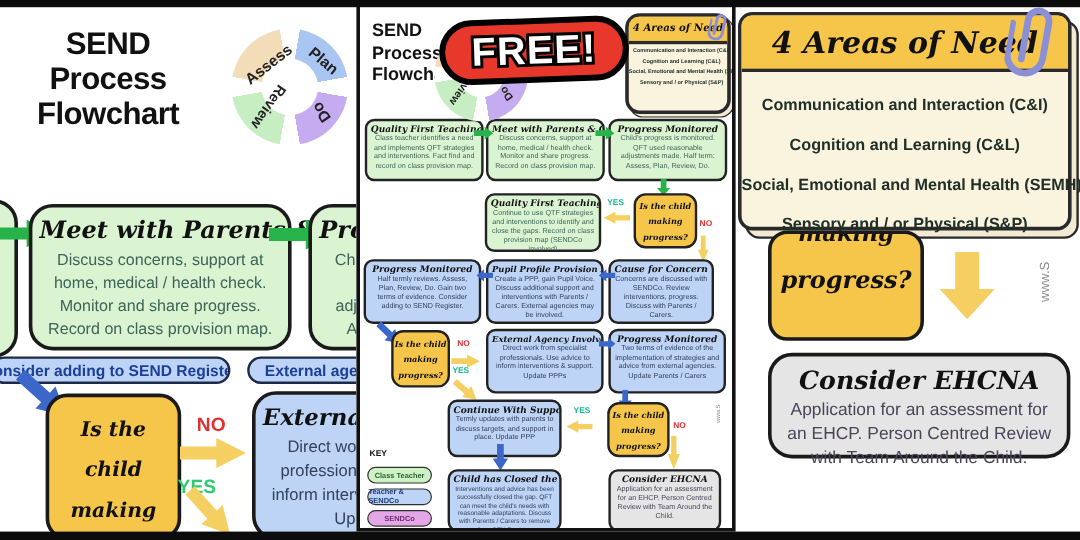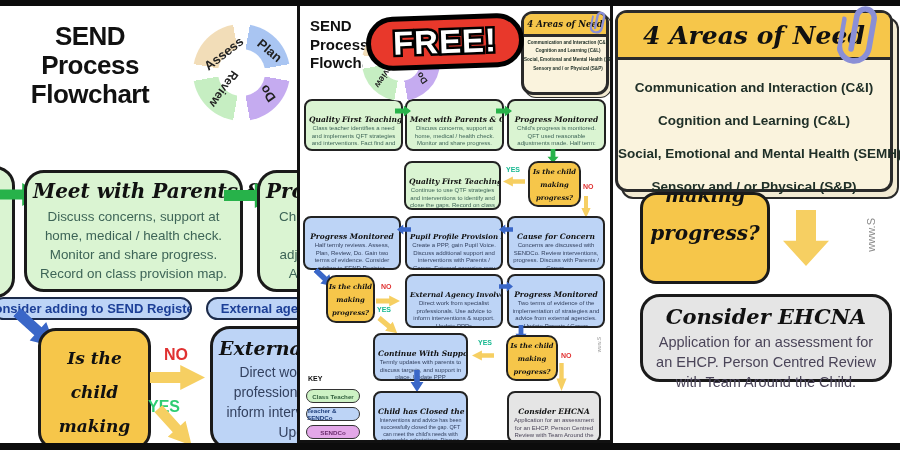--- a/index.html
+++ b/index.html
@@ -17,21 +17,21 @@
   .script{font-family:"DejaVu Serif",serif;font-style:italic;font-weight:700;color:#111;}
   .body-txt{font-family:"Liberation Sans",sans-serif;}
   .gtxt{color:#3d6457;}
   .btxt{color:#33415f;}
   .ptxt{color:#4a4458;}
 
   
   .cb{position:absolute;border:2px solid #222;border-radius:8px;box-sizing:border-box;
       text-align:center;padding:2px 3px;overflow:hidden;}
   .cbt{font-family:"DejaVu Serif",serif;font-style:italic;font-weight:700;font-size:7.5px;
-       color:#111;white-space:nowrap;line-height:10px;margin-top:12px;}
+       color:#111;white-space:nowrap;line-height:10px;}
   .cbb{font-size:6px;line-height:7.6px;}
   .cy{position:absolute;background:#f6c64a;border:2px solid #222;border-radius:10px;
       box-sizing:border-box;text-align:center;}
   .cyl{font-family:"DejaVu Serif",serif;font-style:italic;font-weight:700;font-size:6.8px;
        line-height:13px;color:#111;}
 
   
   .arr-r{position:absolute;clip-path:polygon(0 30%,55% 30%,55% 4%,100% 50%,55% 96%,55% 70%,0 70%);}
   .arr-l{position:absolute;clip-path:polygon(100% 30%,45% 30%,45% 4%,0 50%,45% 96%,45% 70%,100% 70%);}
   .arr-d{position:absolute;clip-path:polygon(30% 0,30% 55%,4% 55%,50% 100%,96% 55%,70% 55%,70% 0);}
@@ -195,21 +195,21 @@
     <div class="arr-d yellow-a" style="left:281px;top:191px;width:10px;height:22px;"></div>
 
     <div class="cb bl" style="left:3px;top:211px;width:98px;height:54px;">
       <div class="cbt">Progress Monitored</div>
       <div class="cbb btxt">Half termly reviews. Assess, Plan, Review, Do. Gain two terms of evidence. Consider adding to SEND Register.</div>
     </div>
     <div class="cb bl" style="left:105px;top:211px;width:98px;height:54px;">
       <div class="cbt" style="font-size:7px;">Pupil Profile Provision Plan</div>
       <div class="cbb btxt">Create a PPP, gain Pupil Voice. Discuss additional support and interventions with Parents / Carers. External agencies may be involved.</div>
     </div>
-    <div class="cb bl" style="left:207px;top:211px;width:98px;height:54px;">
+    <div class="cb bl" style="left:207px;top:211px;width:88px;height:54px;">
       <div class="cbt">Cause for Concern</div>
       <div class="cbb btxt">Concerns are discussed with SENDCo. Review interventions, progress. Discuss with Parents / Carers.</div>
     </div>
     <div class="arr-l blue-a" style="left:97px;top:219px;width:14px;height:11px;"></div>
     <div class="arr-l blue-a" style="left:199px;top:219px;width:14px;height:11px;"></div>
 
     <div class="arr-r blue-a" style="left:12px;top:266px;width:24px;height:14px;transform:rotate(44deg);"></div>
     <div class="cy" style="left:26px;top:270px;width:49px;height:48px;padding-top:4px;">
       <div class="cyl">Is the child</div>
       <div class="cyl">making</div>

